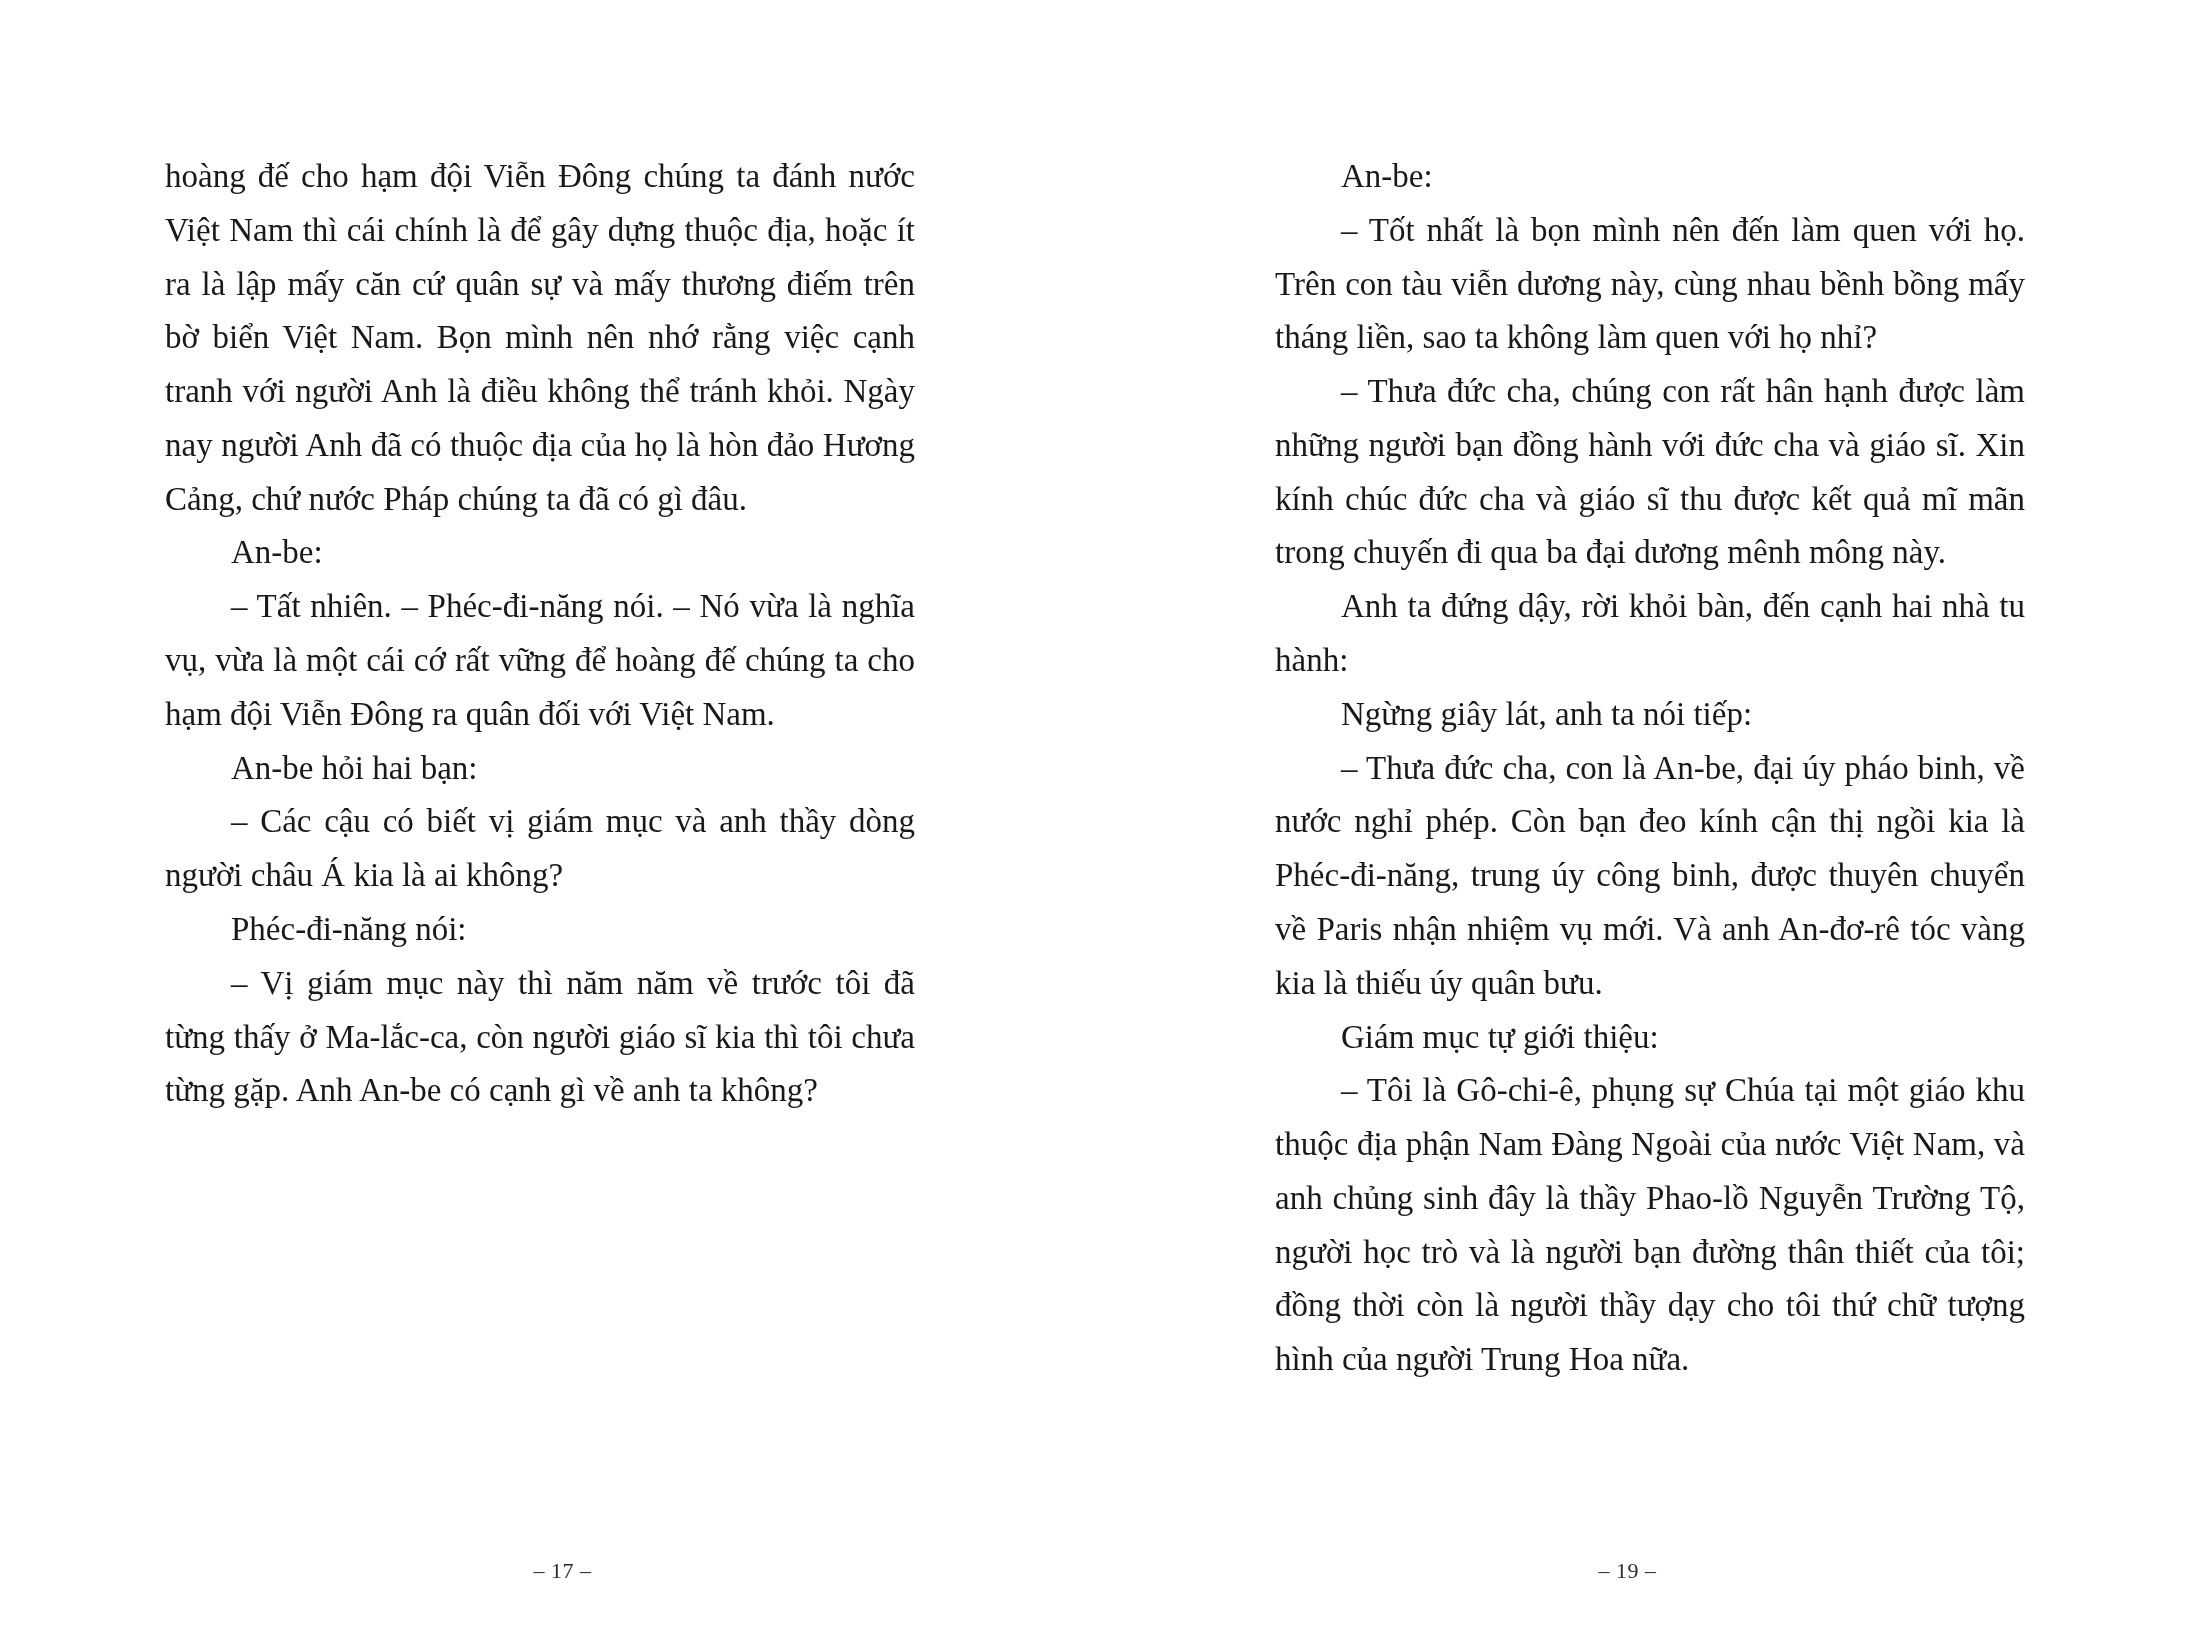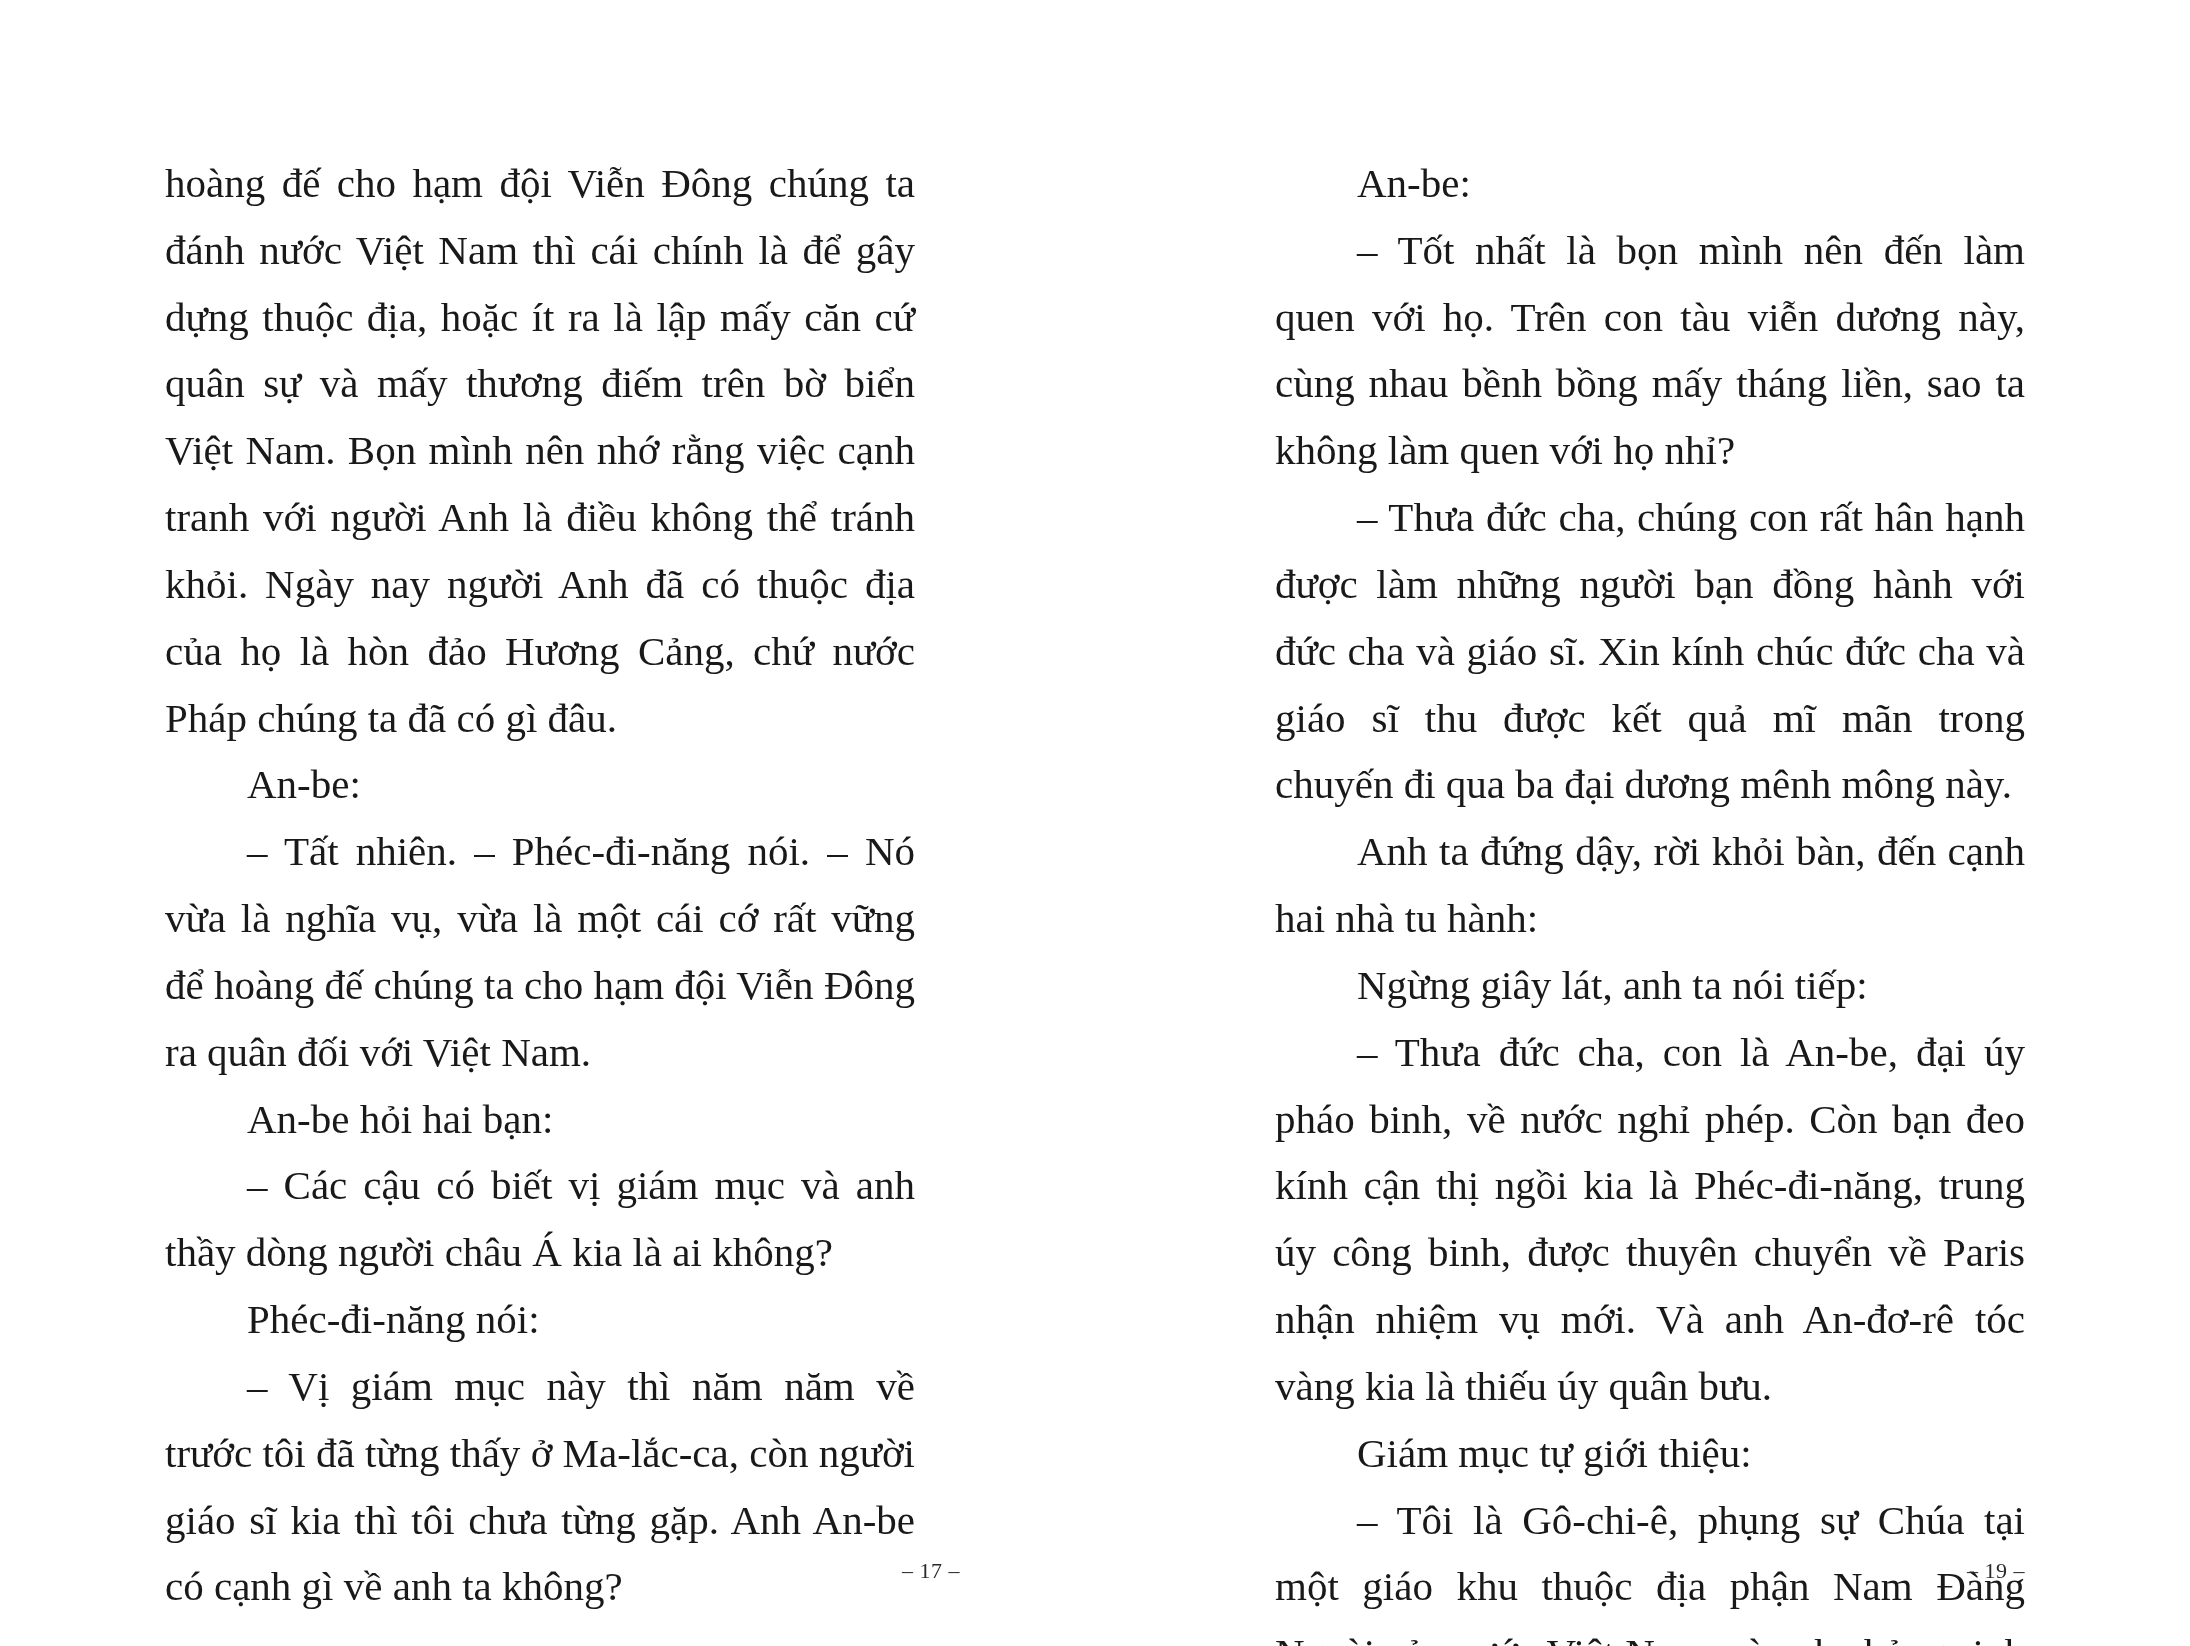--- a/index.html
+++ b/index.html
@@ -30,39 +30,39 @@
   }
   .page-left {
     padding-right: 180px;
     padding-left: 45px;
   }
   .page-right {
     padding-left: 180px;
     padding-right: 45px;
   }
   .textblock {
-    font-size: 41px;
+    font-size: 33px;
     line-height: 1.63;
     text-align: justify;
     text-justify: inter-word;
     color: #191919;
   }
   .textblock p {
     margin: 0;
     text-indent: 0;
   }
   .textblock p.indent {
     text-indent: 2.0em;
   }
   .folio {
     position: absolute;
     bottom: 62px;
     left: 0;
     right: 0;
-    text-align: right;
+    text-align: center;
     font-size: 22px;
     color: #2a2a2a;
     letter-spacing: 0.5px;
   }
   .page-left .folio { padding-right: 135px; padding-left: 45px; }
   .page-right .folio { padding-left: 135px; padding-right: 45px; }
 </style>
 </head>
 <body>
 

